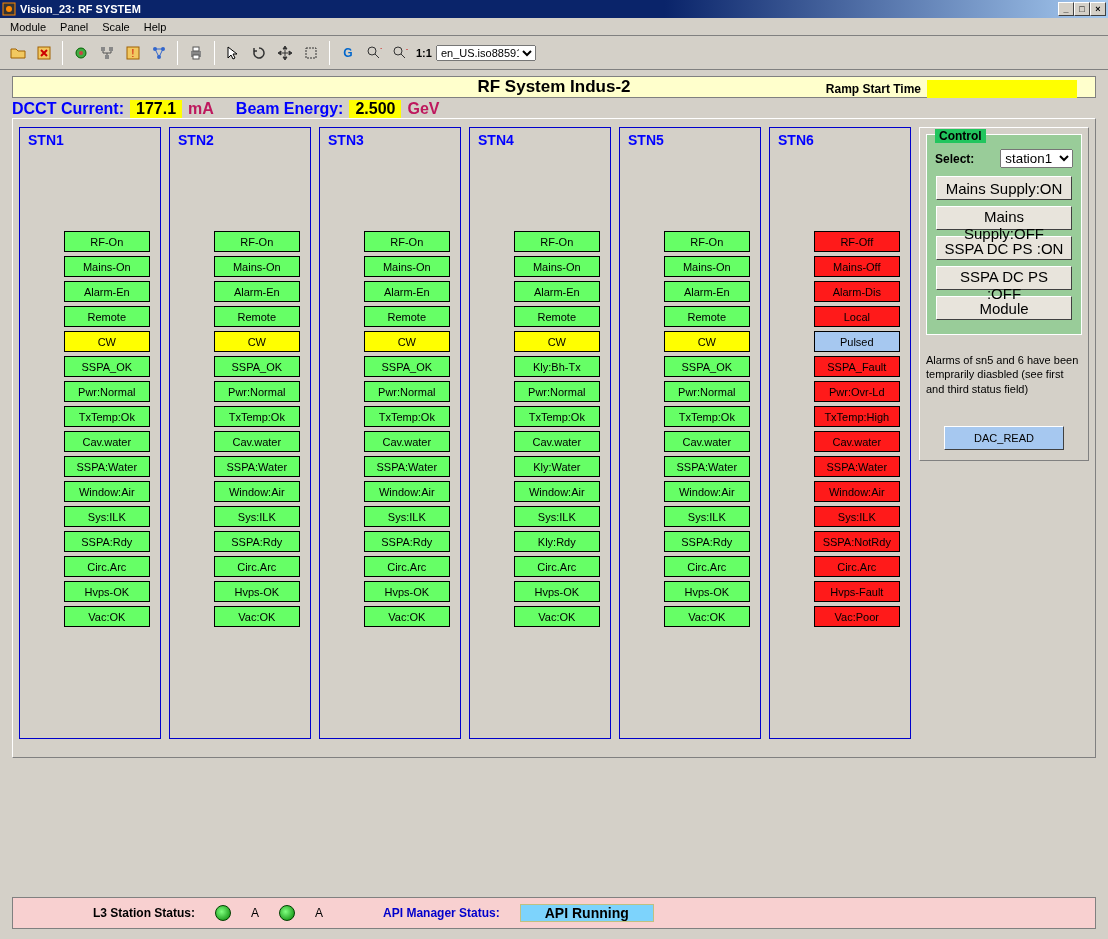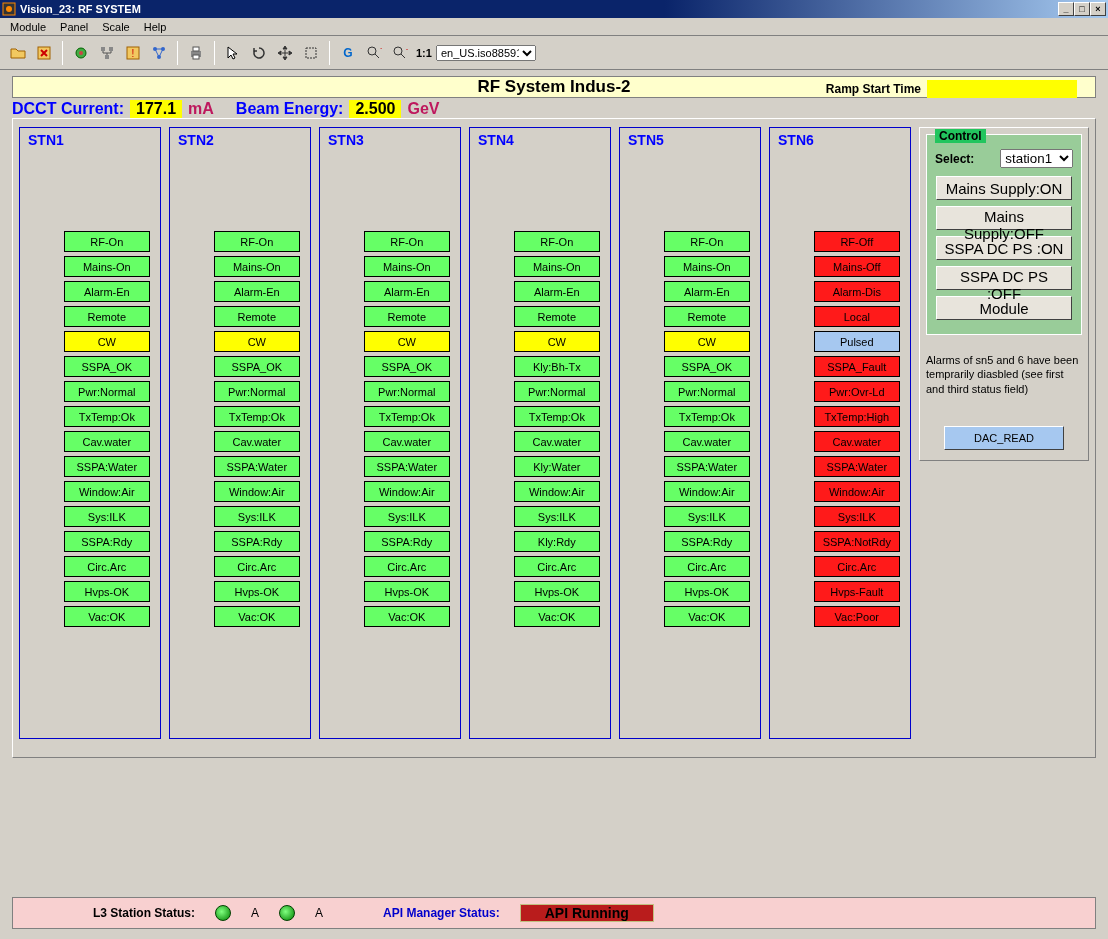--- a/index.html
+++ b/index.html
@@ -202,21 +202,21 @@
     gap:20px;
     font-size:12px; font-weight:bold;
   }
   .led {
     width:16px; height:16px; border-radius:50%;
     background:radial-gradient(circle at 40% 40%, #80ff80, #008000);
     border:1px solid #004000;
   }
   .footer .A { font-weight:normal; }
   .apival {
-    background:#b91c1c;
+    background:#7dd3fc;
     padding:0 24px;
     font-size:14px;
     color:#000;
     border:1px solid #c0c080;
   }
   .apilbl { color:#0000cc; }
 </style>
 </head>
 <body>
 

